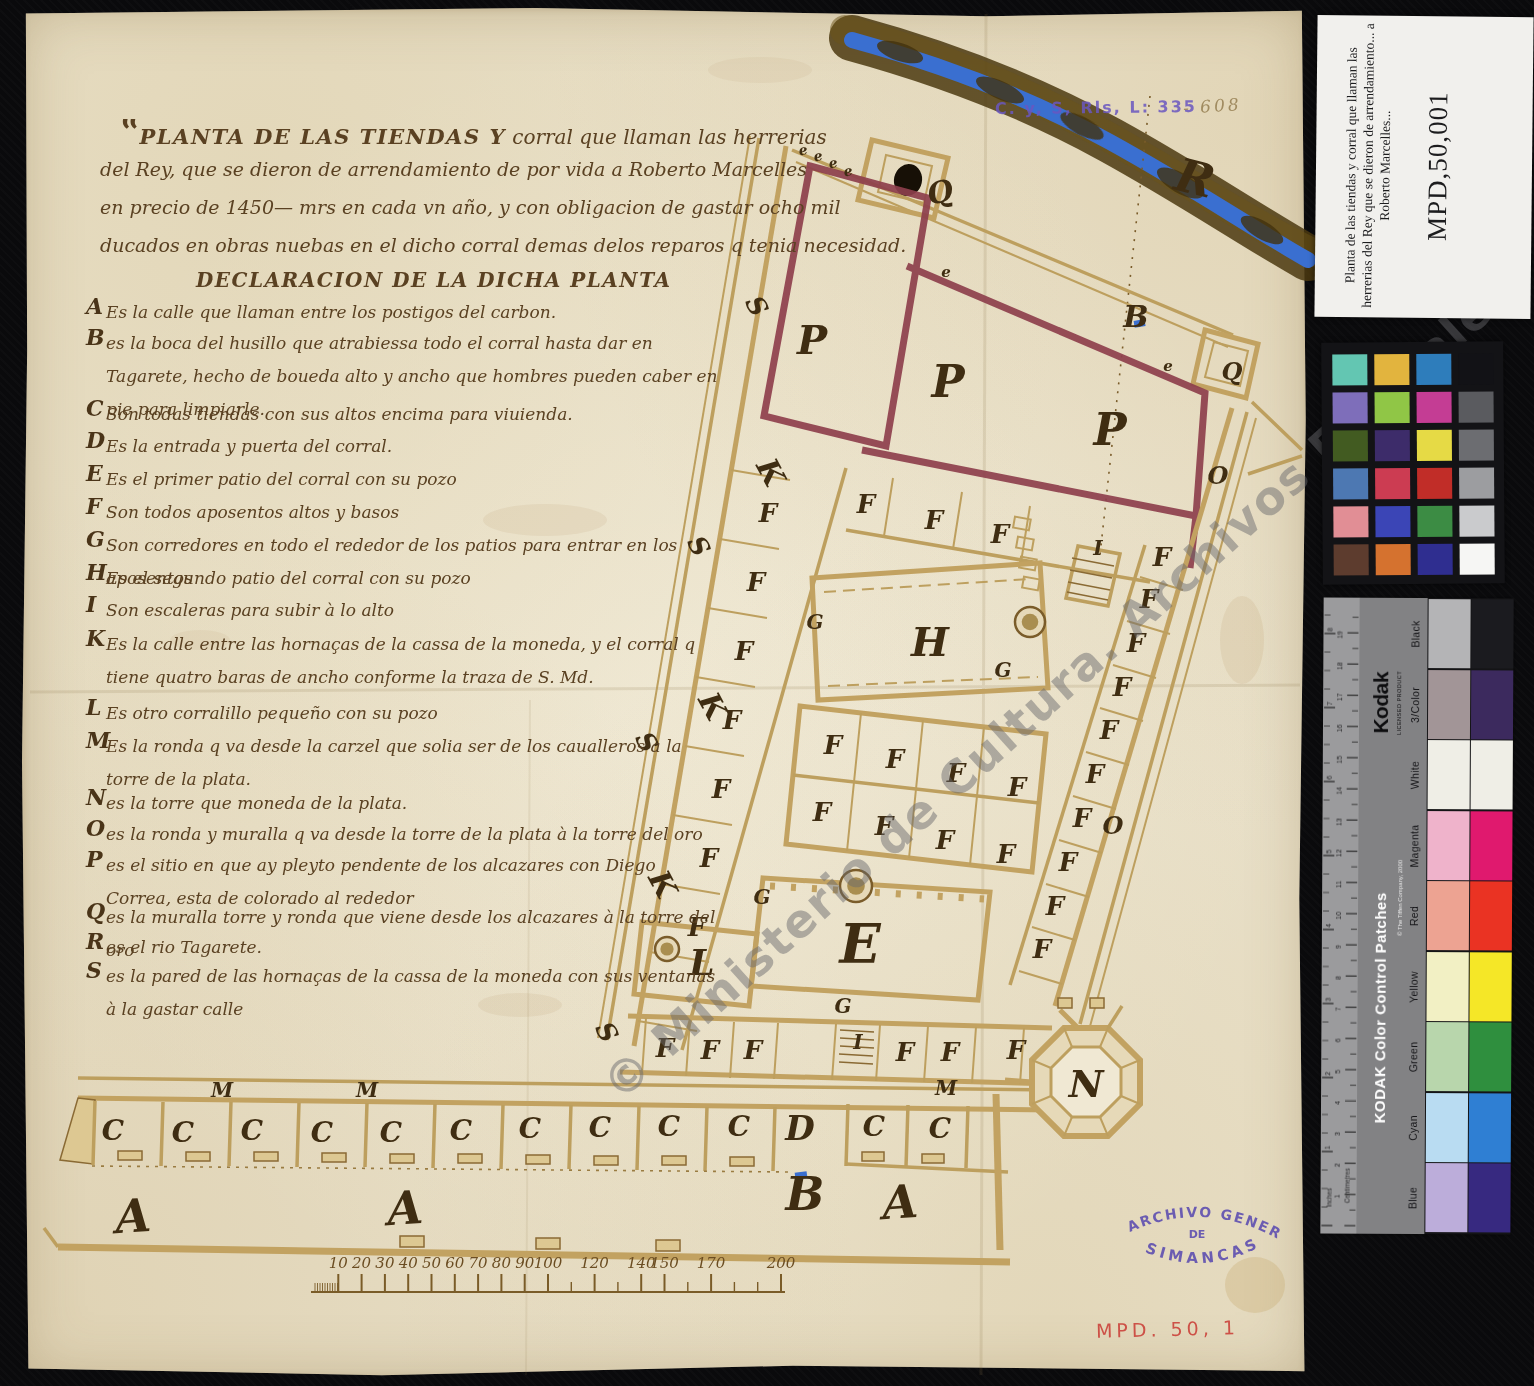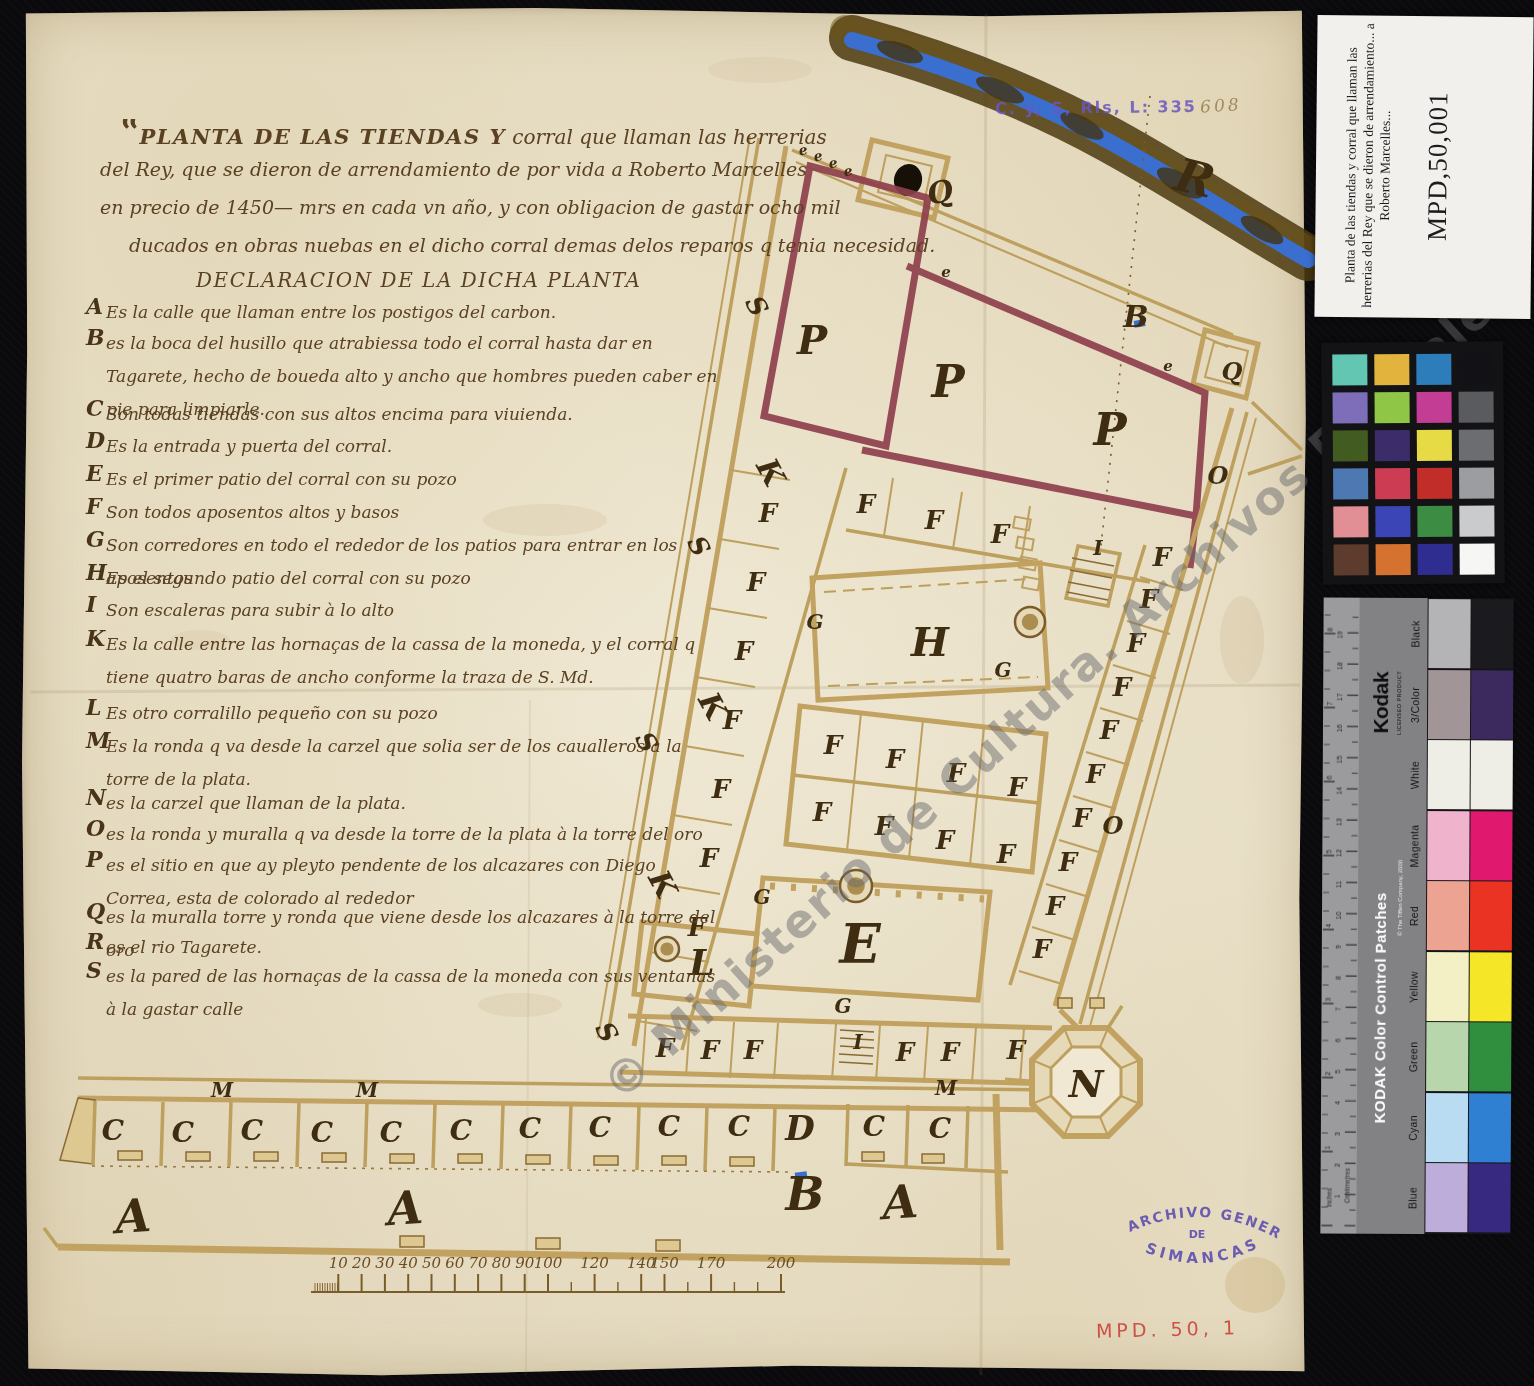--- a/index.html
+++ b/index.html
@@ -17,21 +17,21 @@
            radial-gradient(ellipse at 4% 95%, rgba(205,184,138,.35), rgba(0,0,0,0) 45%),
            radial-gradient(ellipse at 80% 98%, rgba(210,190,142,.30), rgba(0,0,0,0) 45%),
            radial-gradient(ellipse at 50% 50%, rgba(255,252,240,.35), rgba(0,0,0,0) 70%);
          box-shadow:inset 0 0 60px rgba(118,92,44,.30), inset 0 0 8px rgba(100,78,36,.25);
          clip-path:polygon(0.3% 0.4%, 40% 0%, 75% 0.6%, 99.6% 0.2%, 99.9% 30%, 99.4% 65%, 99.8% 99.5%, 60% 99.1%, 28% 99.8%, 0.5% 99.3%, 0% 55%, 0.4% 25%);}
   
   .ms{position:absolute;color:#5a4122;font-style:italic;}
   #title-caps{font-size:21px;letter-spacing:1.5px;font-weight:bold;font-style:italic;}
   #title-init{font-size:34px;font-weight:bold;}
   .tline{font-size:19px;white-space:nowrap;}
-  #declaration{font-weight:normal;font-size:20px;letter-spacing:1.5px;}
+  #declaration{font-weight:bold;font-size:20px;letter-spacing:1.5px;}
   .lrow{position:absolute;left:86px;width:640px;}
   .lkey{position:absolute;left:0;top:-3px;font-size:22px;font-weight:bold;font-style:italic;color:#4a3418;}
   .ltxt{margin-left:20px;font-size:17px;line-height:33px;font-style:italic;color:#5a4122;}
   
   #ref-stamp{position:absolute;left:995px;top:98px;font-family:"DejaVu Sans",sans-serif;
              font-weight:bold;font-size:16px;letter-spacing:2px;color:#6a57c0;opacity:.85;transform:rotate(-.6deg);}
   #ref-pencil{position:absolute;left:1183px;top:96px;font-size:17px;font-style:italic;color:#a08b60;letter-spacing:3px;transform:rotate(-4deg);}
   #watermark{position:absolute;left:455px;top:660px;transform:rotate(-42deg);transform-origin:center;
              font-family:"DejaVu Sans",sans-serif;font-size:46px;font-weight:bold;letter-spacing:2px;
              color:rgba(104,104,108,.48);white-space:nowrap;}
@@ -397,21 +397,21 @@
         <text x="900" y="1218.1" font-size="46" class="pletter" transform="rotate(-4 900 1202)">A</text>
         <text x="805" y="1210.1" font-size="46" class="pletter">B</text>
       </g>
   </svg>
 
   <div class="ms" style="left:120px;top:112px;">
     <span id="title-init">‟</span><span id="title-caps">PLANTA DE LAS TIENDAS Y</span><span class="tline" style="font-size:20px;"> corral que llaman las herrerias</span>
   </div>
   <div class="ms tline" style="left:100px;top:158px;">del Rey, que se dieron de arrendamiento de por vida a Roberto Marcelles</div>
   <div class="ms tline" style="left:100px;top:196px;">en precio de 1450— mrs en cada vn año, y con obligacion de gastar ocho mil</div>
-  <div class="ms tline" style="left:100px;top:234px;margin-left:29px;">ducados en obras nuebas en el dicho corral demas delos reparos q tenia necesidad.</div>
+  <div class="ms tline" style="left:100px;top:234px;">ducados en obras nuebas en el dicho corral demas delos reparos q tenia necesidad.</div>
   <div class="ms" id="declaration" style="left:196px;top:268px;">DECLARACION DE LA DICHA PLANTA</div>
 
   <div id="legend">
       <div class="lrow" style="top: 296px;">
         <span class="lkey">A</span>
         <div class="ltxt">Es la calle que llaman entre los postigos del carbon.</div>
       </div>
       <div class="lrow" style="top: 327px;">
         <span class="lkey">B</span>
         <div class="ltxt">es la boca del husillo que atrabiessa todo el corral hasta dar en Tagarete, hecho de boueda alto y ancho que hombres pueden caber en pie para limpiarle.</div>
@@ -451,21 +451,21 @@
       <div class="lrow" style="top: 697px;">
         <span class="lkey">L</span>
         <div class="ltxt">Es otro corralillo pequeño con su pozo</div>
       </div>
       <div class="lrow" style="top: 730px;">
         <span class="lkey">M</span>
         <div class="ltxt">Es la ronda q va desde la carzel que solia ser de los caualleros à la torre de la plata.</div>
       </div>
       <div class="lrow" style="top: 787px;">
         <span class="lkey">N</span>
-        <div class="ltxt">es la carzel que llaman de la plata.</div>
+        <div class="ltxt">es la torre que moneda de la plata.</div>
       </div>
       <div class="lrow" style="top: 818px;">
         <span class="lkey">O</span>
         <div class="ltxt">es la ronda y muralla q va desde la torre de la plata à la torre del oro</div>
       </div>
       <div class="lrow" style="top: 849px;">
         <span class="lkey">P</span>
         <div class="ltxt">es el sitio en que ay pleyto pendente de los alcazares con Diego Correa, esta de colorado al rededor</div>
       </div>
       <div class="lrow" style="top: 901px;">

